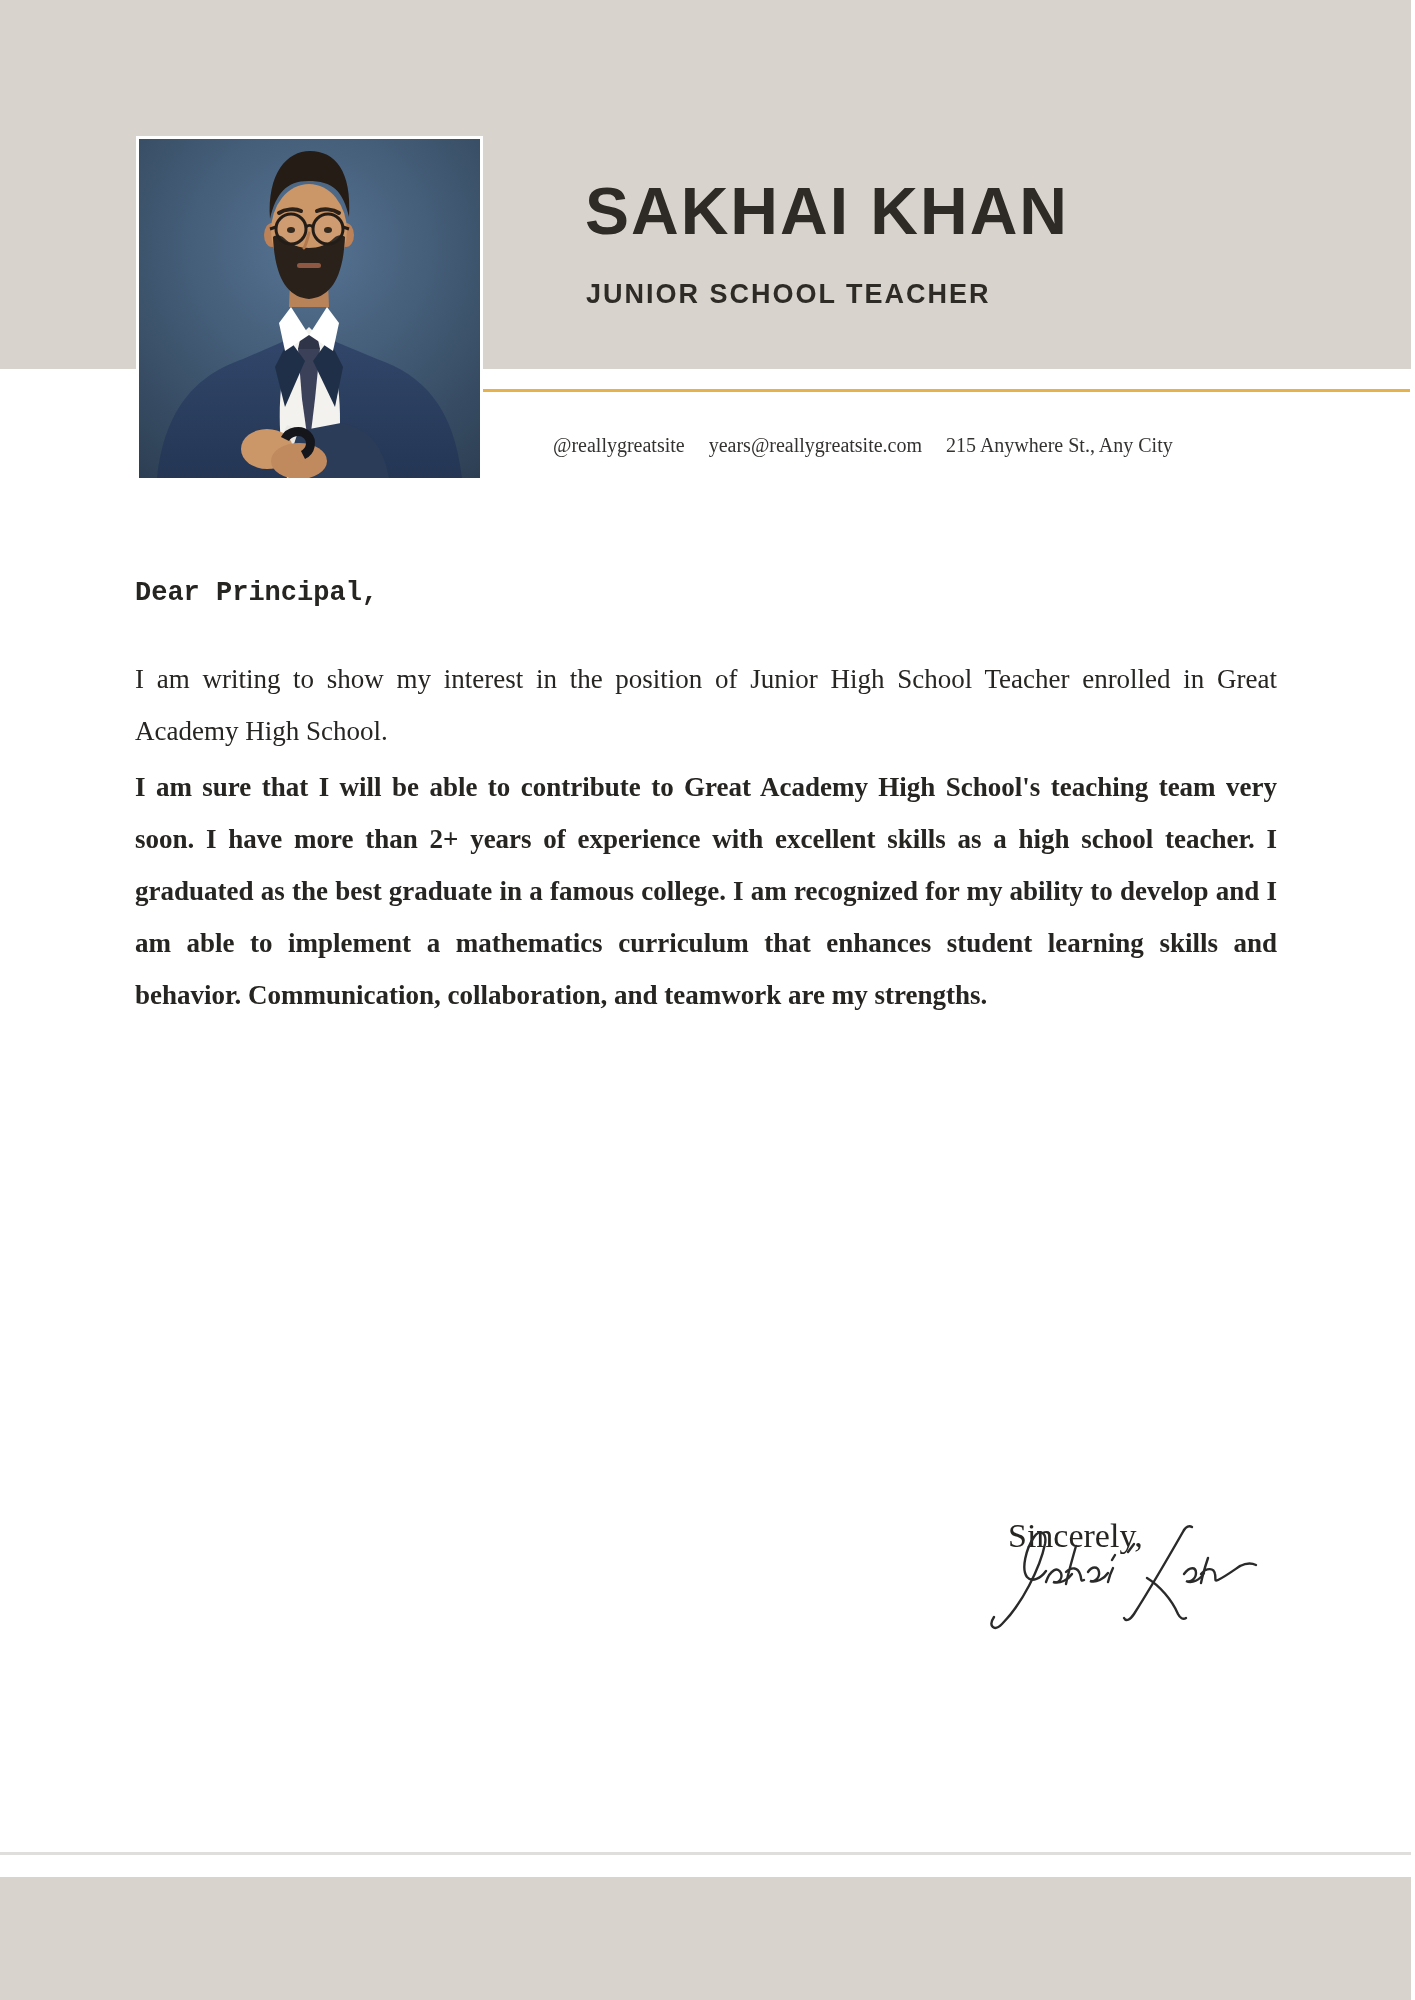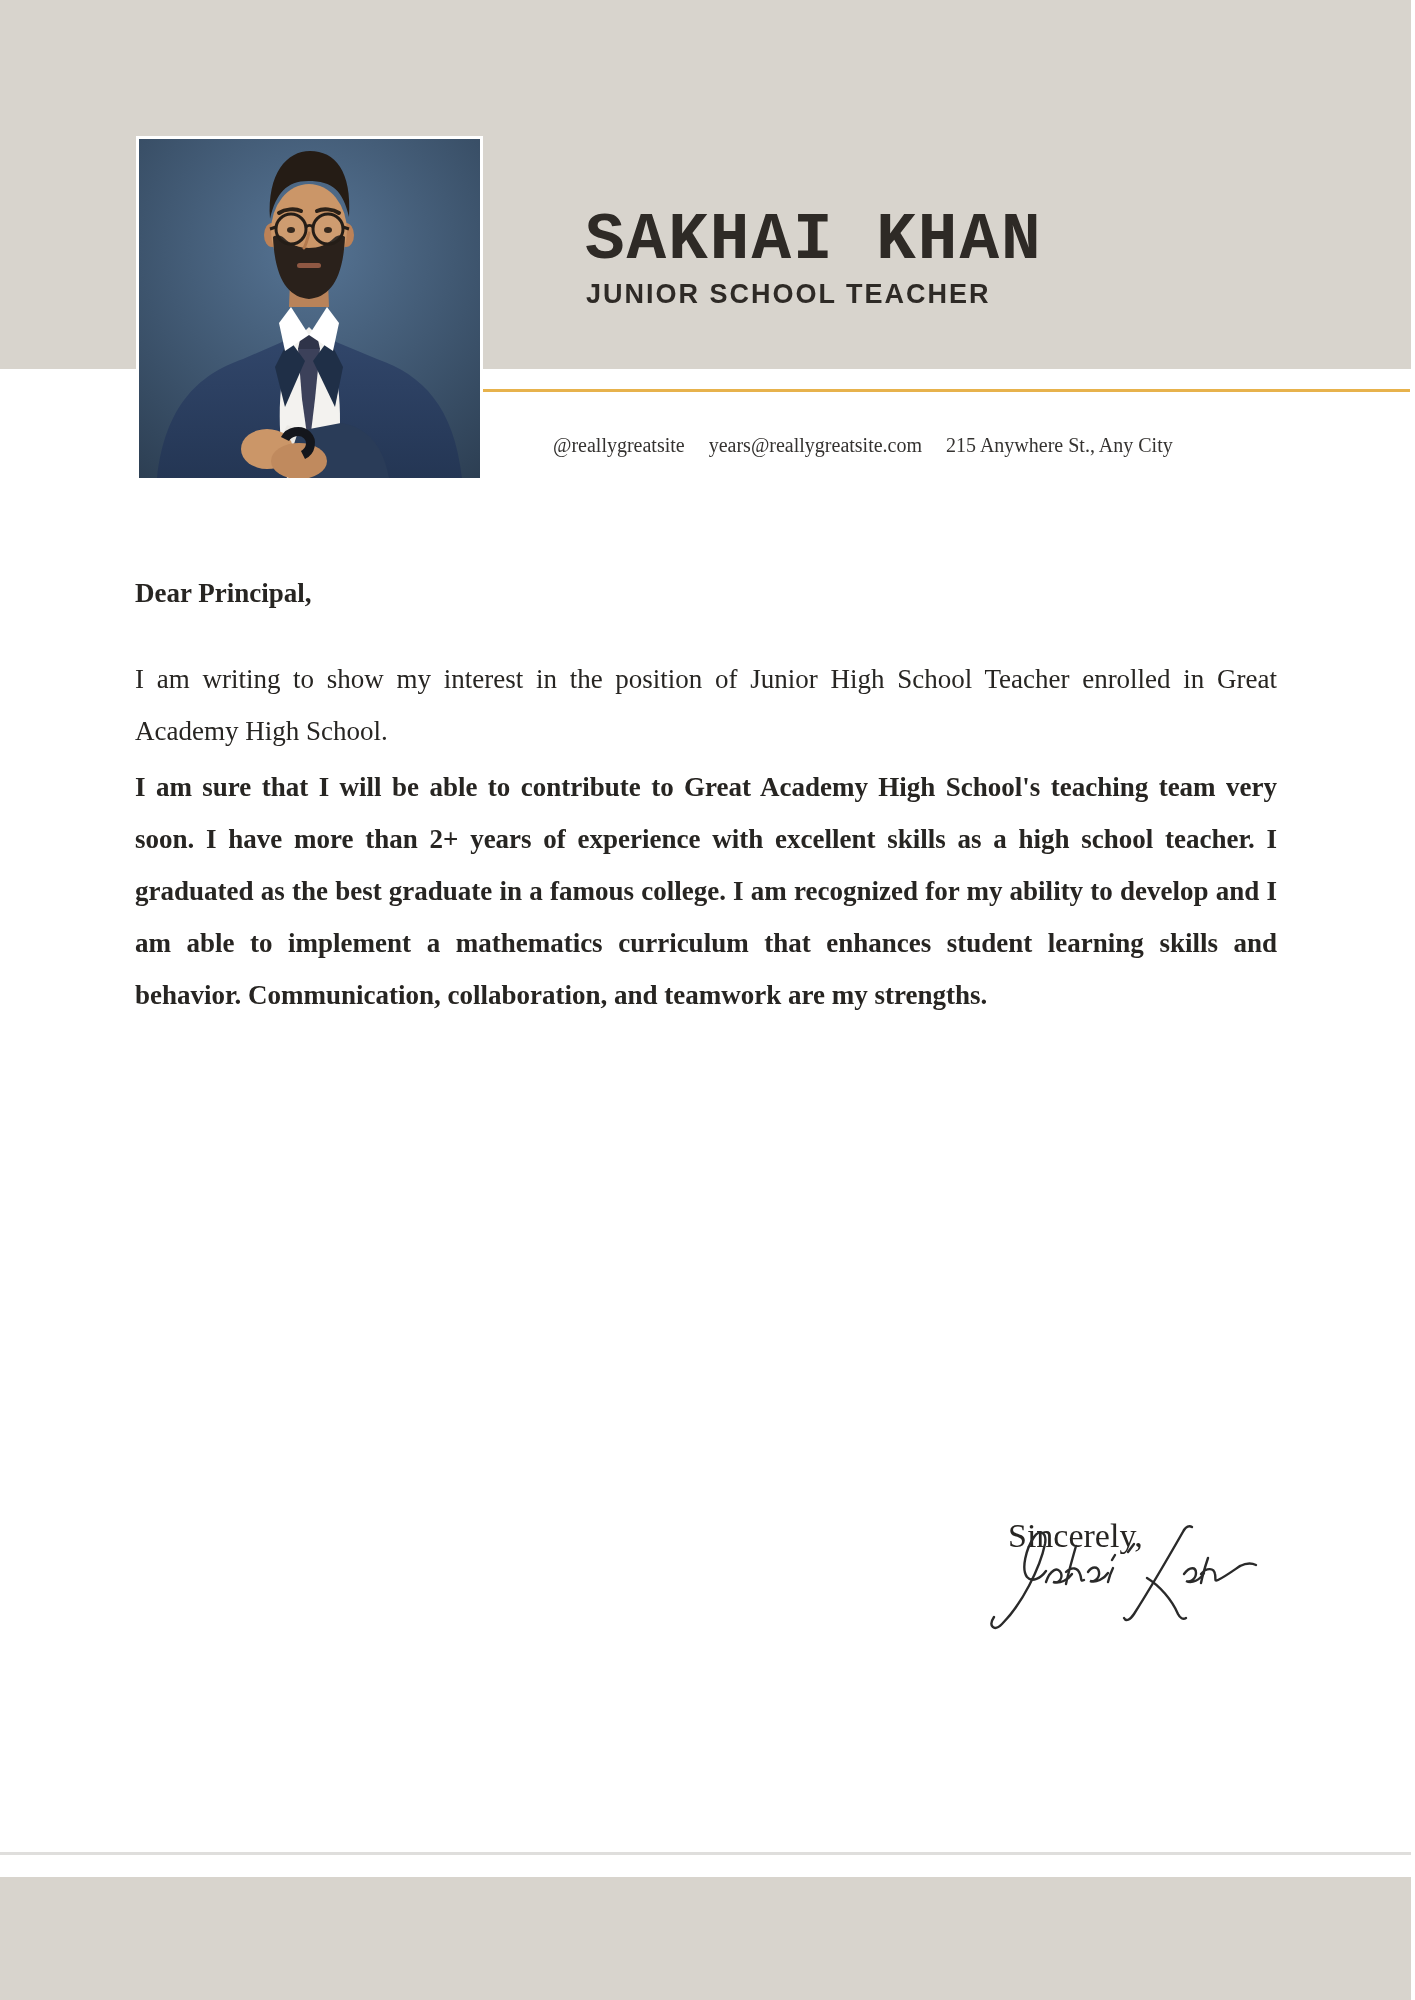--- a/index.html
+++ b/index.html
@@ -25,42 +25,42 @@
   .accent-line{
     position:absolute;left:481px;top:389px;width:929px;height:3px;
     background:var(--accent,#e7b24c);
   }
   .photo-frame{
     position:absolute;left:136px;top:136px;width:347px;height:345px;
     background:#ffffff;box-sizing:border-box;padding:3px;
   }
   .photo-frame svg{display:block;width:341px;height:339px;}
   .header-name{
-    position:absolute;left:585px;top:206px;
-    font-family:Liberation Mono, monospace;
+    position:absolute;left:585px;top:177px;
+    font-family:Liberation Sans, sans-serif;
     font-weight:700;font-size:66px;line-height:1.05;
     letter-spacing:2px;color:var(--heading,#2e2a26);
     white-space:nowrap;
   }
   .header-title{
     position:absolute;left:586px;top:279px;
     font-family:"Liberation Sans", sans-serif;
     font-weight:700;font-size:27px;letter-spacing:2px;
     color:var(--heading,#2e2a26);white-space:nowrap;
   }
   .contact-row{
     position:absolute;left:533px;top:434px;
     display:flex;gap:24px;
     font-size:20px;color:#343230;white-space:nowrap;margin-left:20px;
   }
   .letter{
     position:absolute;left:135px;top:567px;width:1142px;
     font-size:27px;line-height:52px;color:var(--body-text,#272522);
   }
-  .letter .salutation{font-weight:700;margin:0 0 34px 0;}
+  .letter .salutation{font-weight:700;margin:0 0 34px 0;font-family:Liberation Mono, monospace;}
   .letter p.body-par{margin:0;text-align:justify;}
   .letter p.par-1{margin-bottom:4px;}
   .letter p.par-2{margin-bottom:26px;font-weight:bold;}
   .closing{
     position:absolute;left:1008px;top:1517px;
     font-size:34px;color:var(--body-text,#272522);
   }
   .signature{
     position:absolute;left:988px;top:1522px;width:275px;height:112px;
   }

